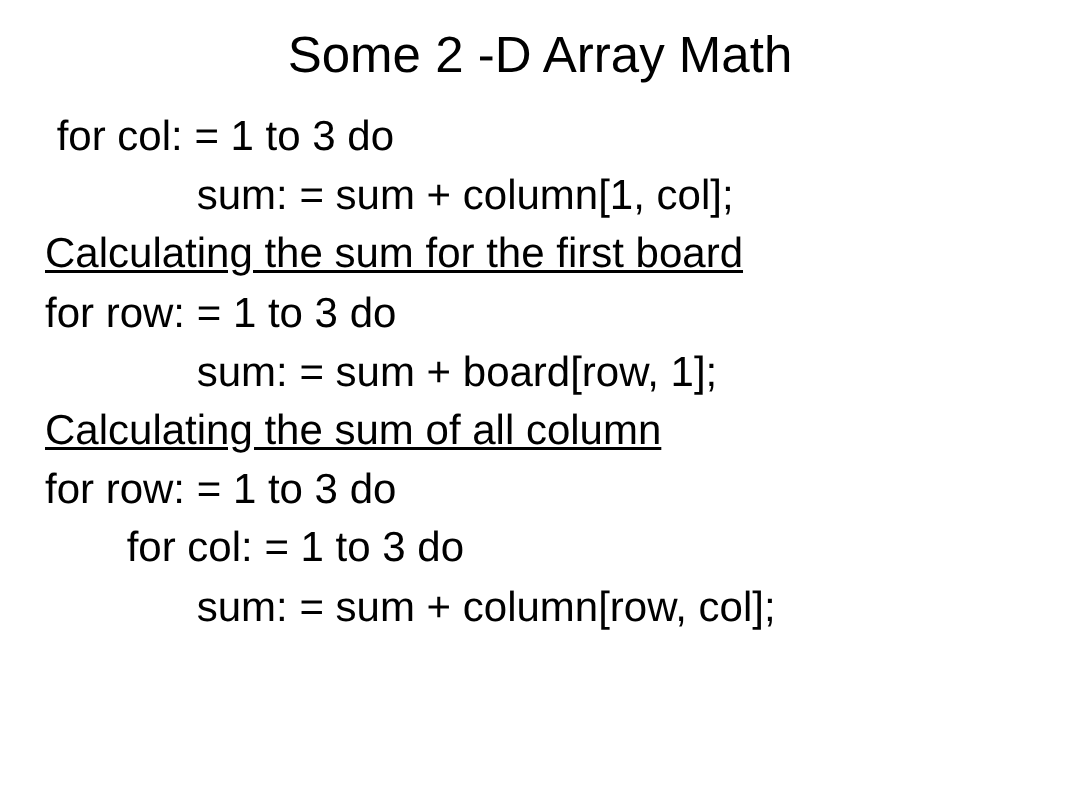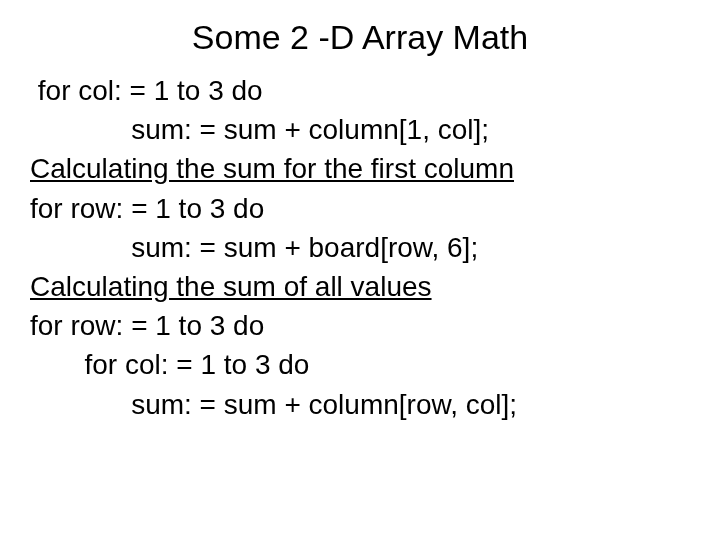--- a/index.html
+++ b/index.html
@@ -35,21 +35,21 @@
   }
 </style>
 </head>
 <body>
 
 <div class="slide">
   <div class="title">Some 2 -D Array Math</div>
   <div class="body">
     <div> for col: = 1 to 3 do</div>
     <div>             sum: = sum + column[1, col];</div>
-    <div class="heading">Calculating the sum for the first column</div>
+    <div class="heading">Calculating the sum for the first board</div>
     <div>for row: = 1 to 3 do</div>
-    <div>             sum: = sum + board[row, 6];</div>
-    <div class="heading">Calculating the sum of all values</div>
+    <div>             sum: = sum + board[row, 1];</div>
+    <div class="heading">Calculating the sum of all column</div>
     <div>for row: = 1 to 3 do</div>
     <div>       for col: = 1 to 3 do</div>
     <div>             sum: = sum + column[row, col];</div>
   </div>
 </div>
 
 </body></html>

